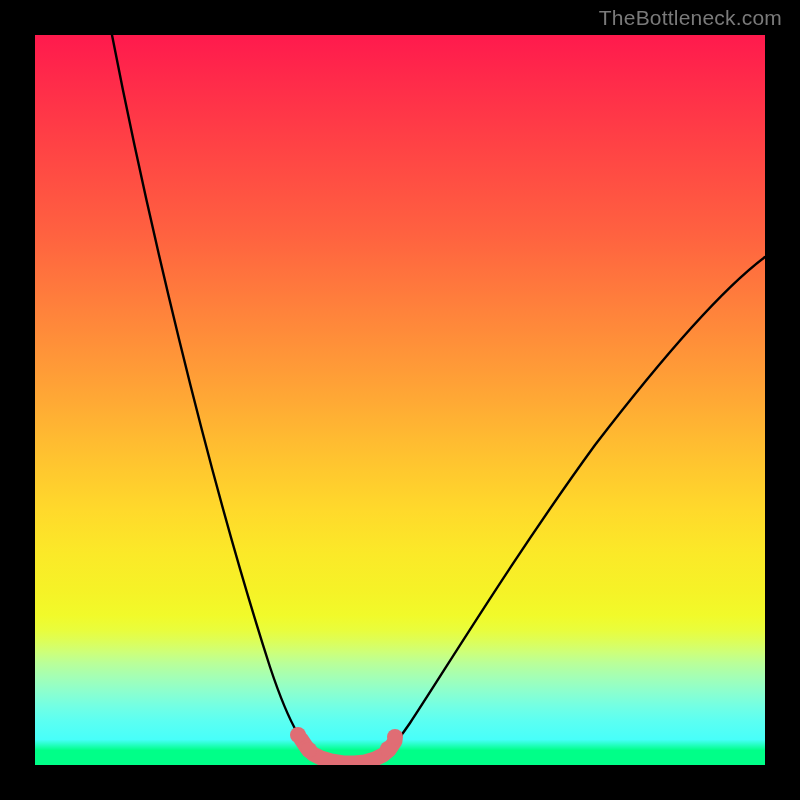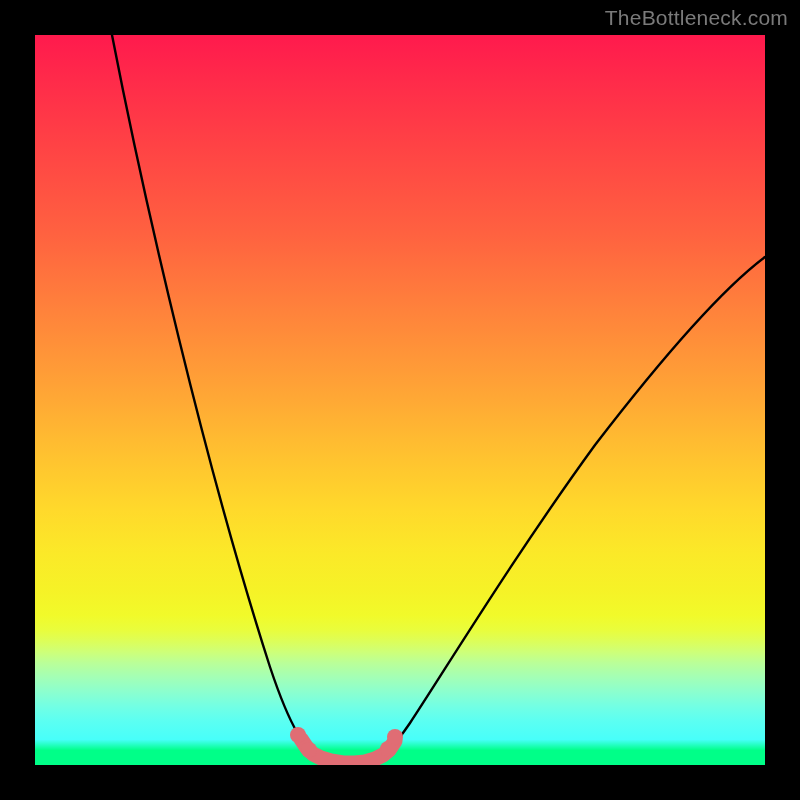--- a/index.html
+++ b/index.html
@@ -13,21 +13,21 @@
   }
   .frame {
     position: relative;
     width: 800px;
     height: 800px;
     background: #000;
   }
   .watermark {
     position: absolute;
     top: 6px;
-    right: 12px;
+    right: 18px;
     color: #7a7a7a;
     font-size: 21px;
     font-weight: 400;
     letter-spacing: 0.2px;
     z-index: 5;
     user-select: none;
   }
   .plot-area {
     position: absolute;
     left: 35px;

